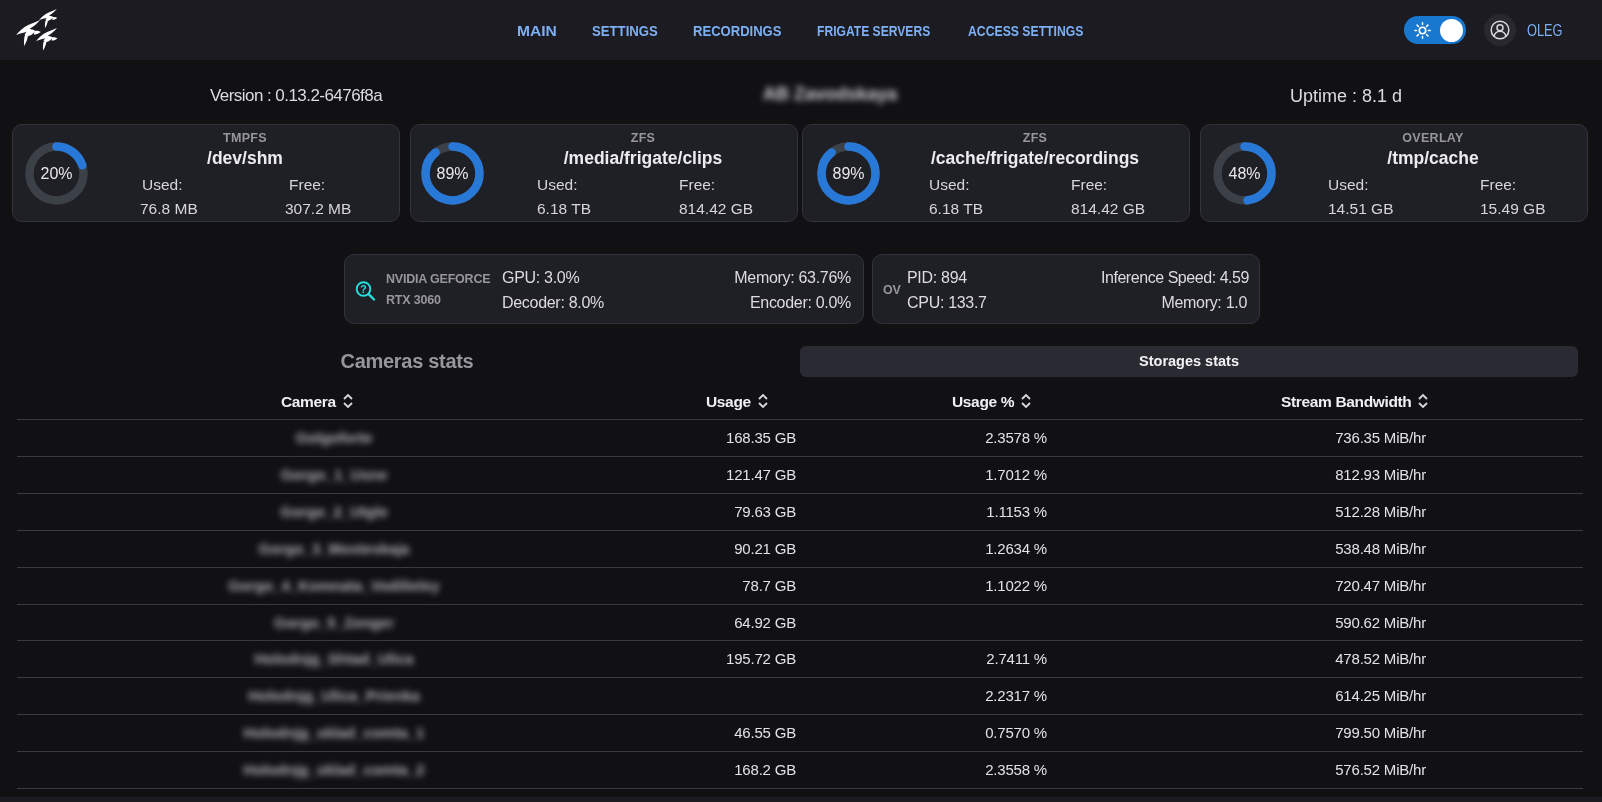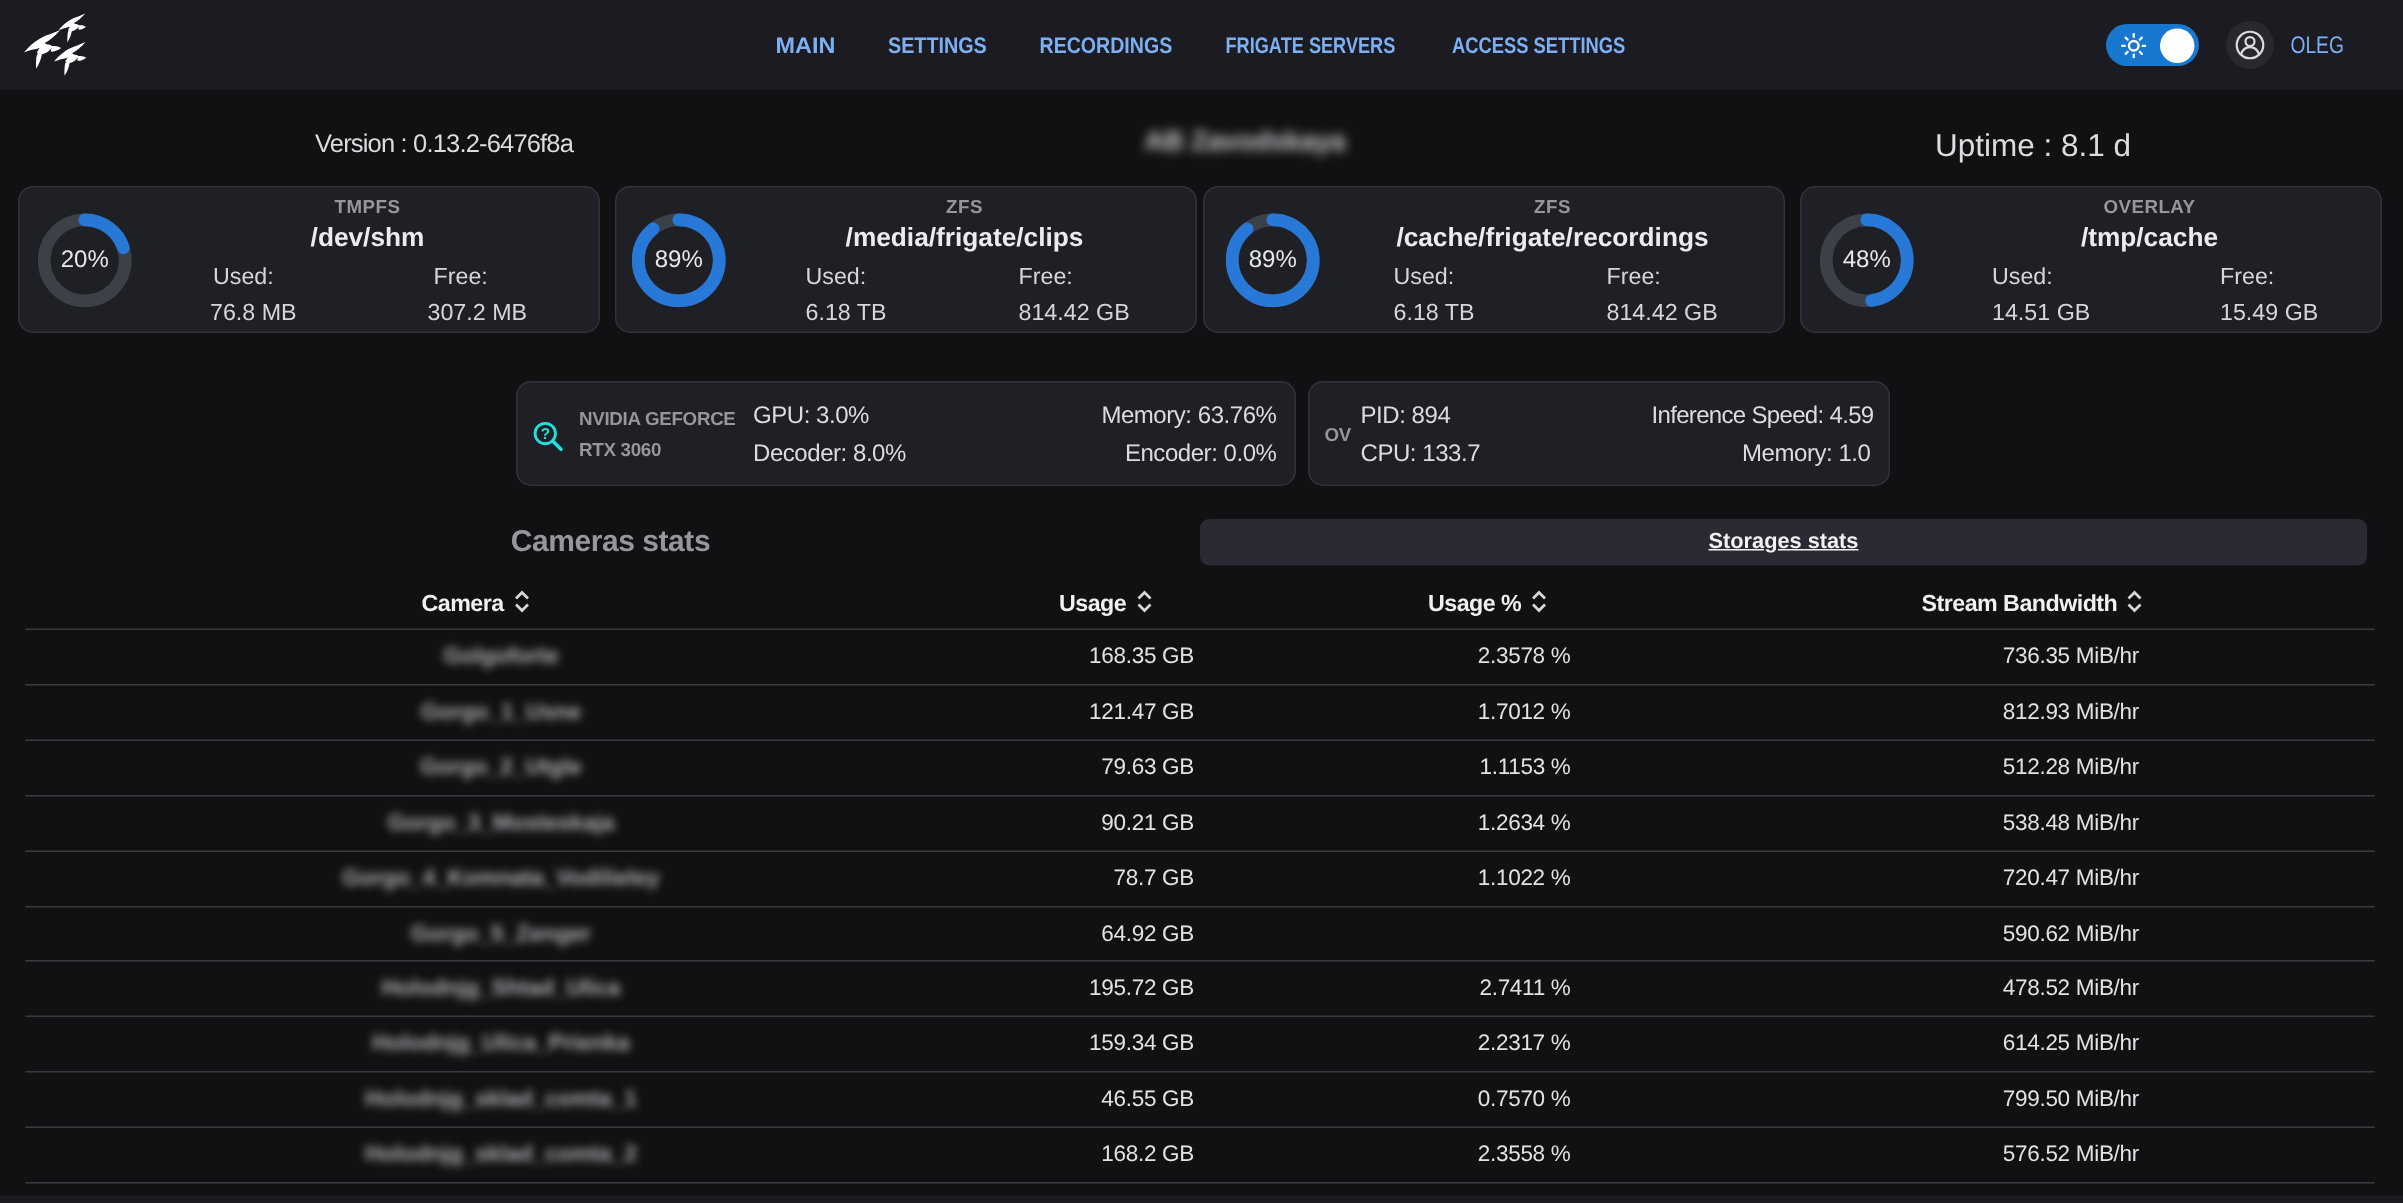--- a/index.html
+++ b/index.html
@@ -9,38 +9,38 @@
 
   
   #nav { position:absolute; left:0; top:0; width:1602px; height:60px; background:#1b1b21; }
   .navlink { position:absolute; top:22px; color:#7cb0f5; font-size:15px; font-weight:700; transform-origin:left center; }
   #toggle { position:absolute; left:1404px; top:16px; width:62px; height:28px; background:#1878d0; border-radius:14px; }
   #knob { position:absolute; left:1440px; top:18.5px; width:23px; height:23px; background:#fff; border-radius:50%; }
   #avatar { position:absolute; left:1484px; top:14px; width:32px; height:32px; background:#28282e; border-radius:50%; }
   #oleg { position:absolute; left:1527px; top:22px; color:#7cb0f5; font-size:16px; transform:scaleX(0.8); transform-origin:left center; }
 
   
-  .toptext { position:absolute; top:86px; color:#dcdce0; font-size:21px; }
+  .toptext { position:absolute; top:86px; color:#dcdce0; font-size:18px; }
   #blurtitle { position:absolute; top:84px; left:763px; color:#d0d0d4; font-size:18px; font-weight:700; filter:blur(3.4px); }
 
   
   .card { position:absolute; top:124px; height:98px; background:#1f1f26; border:1px solid #32323b; border-radius:10px; }
   .ctitle { position:absolute; left:88px; top:7px; right:8px; text-align:center; color:#96969c; font-size:12.5px; font-weight:700; letter-spacing:0.3px; }
   .cpath  { position:absolute; left:88px; top:24px; right:8px; text-align:center; color:#ececef; font-size:17.5px; font-weight:700; }
   .clabel { position:absolute; top:52px; color:#d6d6da; font-size:15.5px; }
   .cvalue { position:absolute; top:76px; color:#d6d6da; font-size:15.5px; }
 
   
   .card2 { position:absolute; top:254px; height:70px; background:#1f1f26; border:1px solid #32323b; border-radius:10px; }
   .g { color:#dcdce0; font-size:16px; position:absolute; letter-spacing:-0.3px; }
   .glabel { color:#96969c; font-weight:700; font-size:12.5px; position:absolute; letter-spacing:-0.2px; }
 
   
   #tabL { position:absolute; left:18px; top:346px; width:778px; height:31px; line-height:31px; text-align:center; color:#96969c; font-size:20px; font-weight:700; letter-spacing:-0.3px; }
-  #tabR { position:absolute; left:800px; top:346px; width:778px; height:31px; line-height:31px; text-align:center; color:#f2f2f4; font-size:14.5px; font-weight:700; background:#2a2a32; border-radius:6px;text-decoration:underline; }
+  #tabR { position:absolute; left:800px; top:346px; width:778px; height:31px; line-height:31px; text-align:center; color:#f2f2f4; font-size:14.5px; font-weight:700; background:#2a2a32; border-radius:6px; }
 
   
   .th { position:absolute; top:393px; color:#f0f0f2; font-size:15.5px; font-weight:700; letter-spacing:-0.35px; }
   .sort { display:inline-block; vertical-align:-2px; margin-left:6px; }
   .line { position:absolute; left:17px; width:1566px; height:0; border-top:1px solid #3a3a41; }
   .row { position:absolute; left:0; width:1602px; height:37px;margin-left:24px; }
   .cname { position:absolute; left:18px; width:584px; text-align:center; color:#b2b2b6; font-size:15px; font-weight:700; filter:blur(3px); }
   .cu  { position:absolute; left:400px; width:372px; text-align:right; color:#e2e2e6; font-size:15px; letter-spacing:-0.2px; }
   .cp  { position:absolute; left:700px; width:323px; text-align:right; color:#e2e2e6; font-size:15px; letter-spacing:-0.2px; }
   .cb  { position:absolute; left:1050px; width:352px; text-align:right; color:#e2e2e6; font-size:15px; letter-spacing:-0.2px; }
@@ -240,21 +240,20 @@
     <div class="cb">590.62 MiB/hr</div>
 </div>
 <div class="row" style="top:650.4px">
   <div class="cname">Holodnjg_Shtad_Ulica</div>
     <div class="cu">195.72 GB</div>
     <div class="cp">2.7411 %</div>
     <div class="cb">478.52 MiB/hr</div>
 </div>
 <div class="row" style="top:687.3px">
   <div class="cname">Holodnjg_Ulica_Prienka</div>
-    <div class="cu">159.34 GB</div>
     <div class="cp">2.2317 %</div>
     <div class="cb">614.25 MiB/hr</div>
 </div>
 <div class="row" style="top:724.2px">
   <div class="cname">Holodnjg_sklad_comta_1</div>
     <div class="cu">46.55 GB</div>
     <div class="cp">0.7570 %</div>
     <div class="cb">799.50 MiB/hr</div>
 </div>
 <div class="row" style="top:761.1px">

